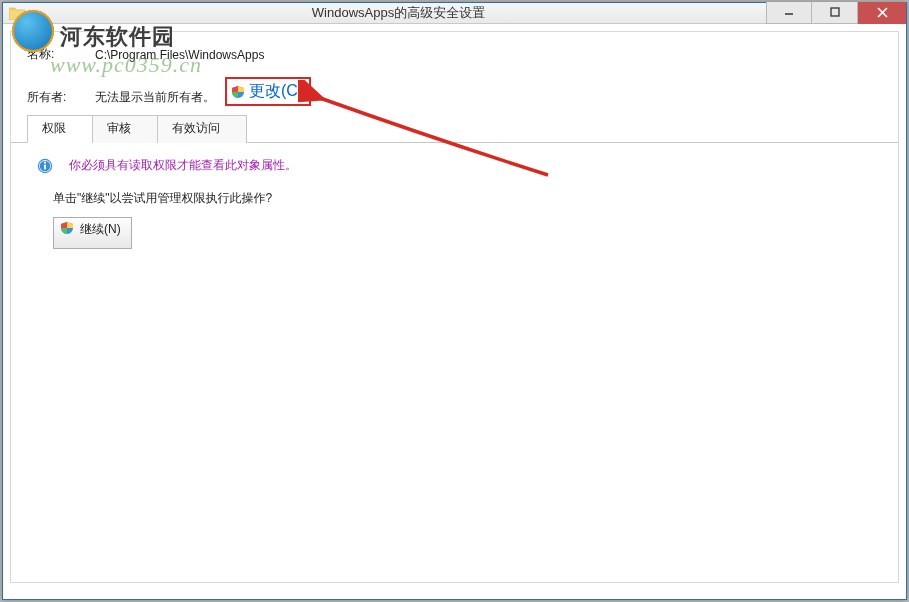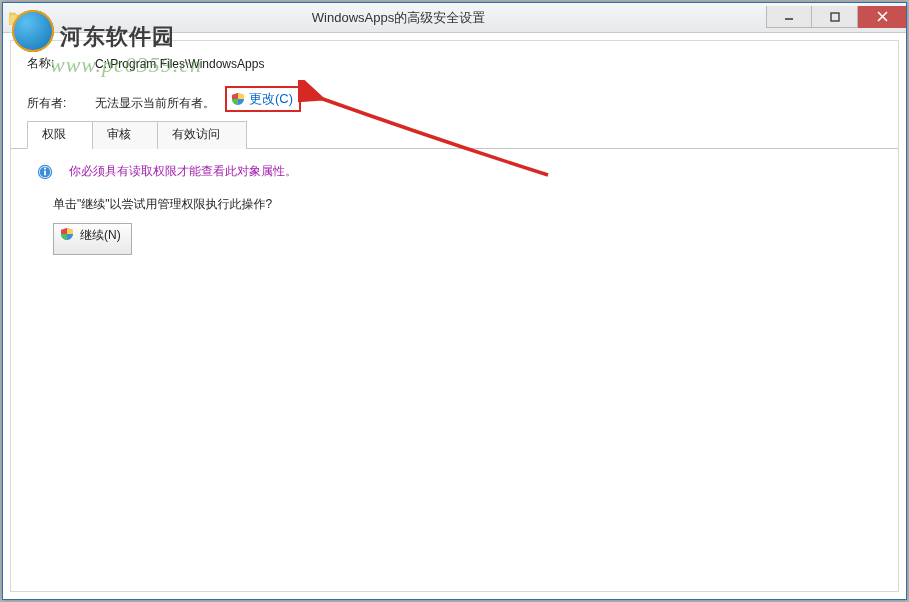--- a/index.html
+++ b/index.html
@@ -8,21 +8,21 @@
 .window {
   position: absolute;
   top: 2px; left: 2px;
   width: 905px; height: 598px;
   background: #ffffff;
   border: 1px solid #2a6fb0;
   box-shadow: 0 0 6px rgba(0,0,0,0.3);
 }
 
 .titlebar {
-  height: 30px;
+  height: 21px;
   background: linear-gradient(#f5f6f7,#e8e9ea);
   border-bottom: 1px solid #c9c9c9;
   display: flex;
   align-items: center;
   position: relative;
   justify-content: space-between;
 }
 .titlebar .icon-slot{
   width:28px; height:30px;
   display:flex; align-items:center; justify-content:center;
@@ -70,21 +70,21 @@
 
 .owner-row { display:flex; align-items:flex-end; font-size:12px; color:#222; margin-bottom:8px;}
 .owner-label{ width:68px;}
 .owner-value{ margin-right:10px;}
 
 .change-link{
   display:inline-flex; align-items:center;
   border:2px solid #d62923;
   padding:2px 6px 2px 4px;
   color:#0066cc;
-  font-size:13px;
+  font-size:16px;
   gap:4px;
 }
 .shield-icon{
   width:14px;height:14px;display:inline-block;
 }
 
 .tabs {
   display:flex;
   border-bottom:1px solid #c6c6c6;
   margin:0 -16px 14px -16px;

